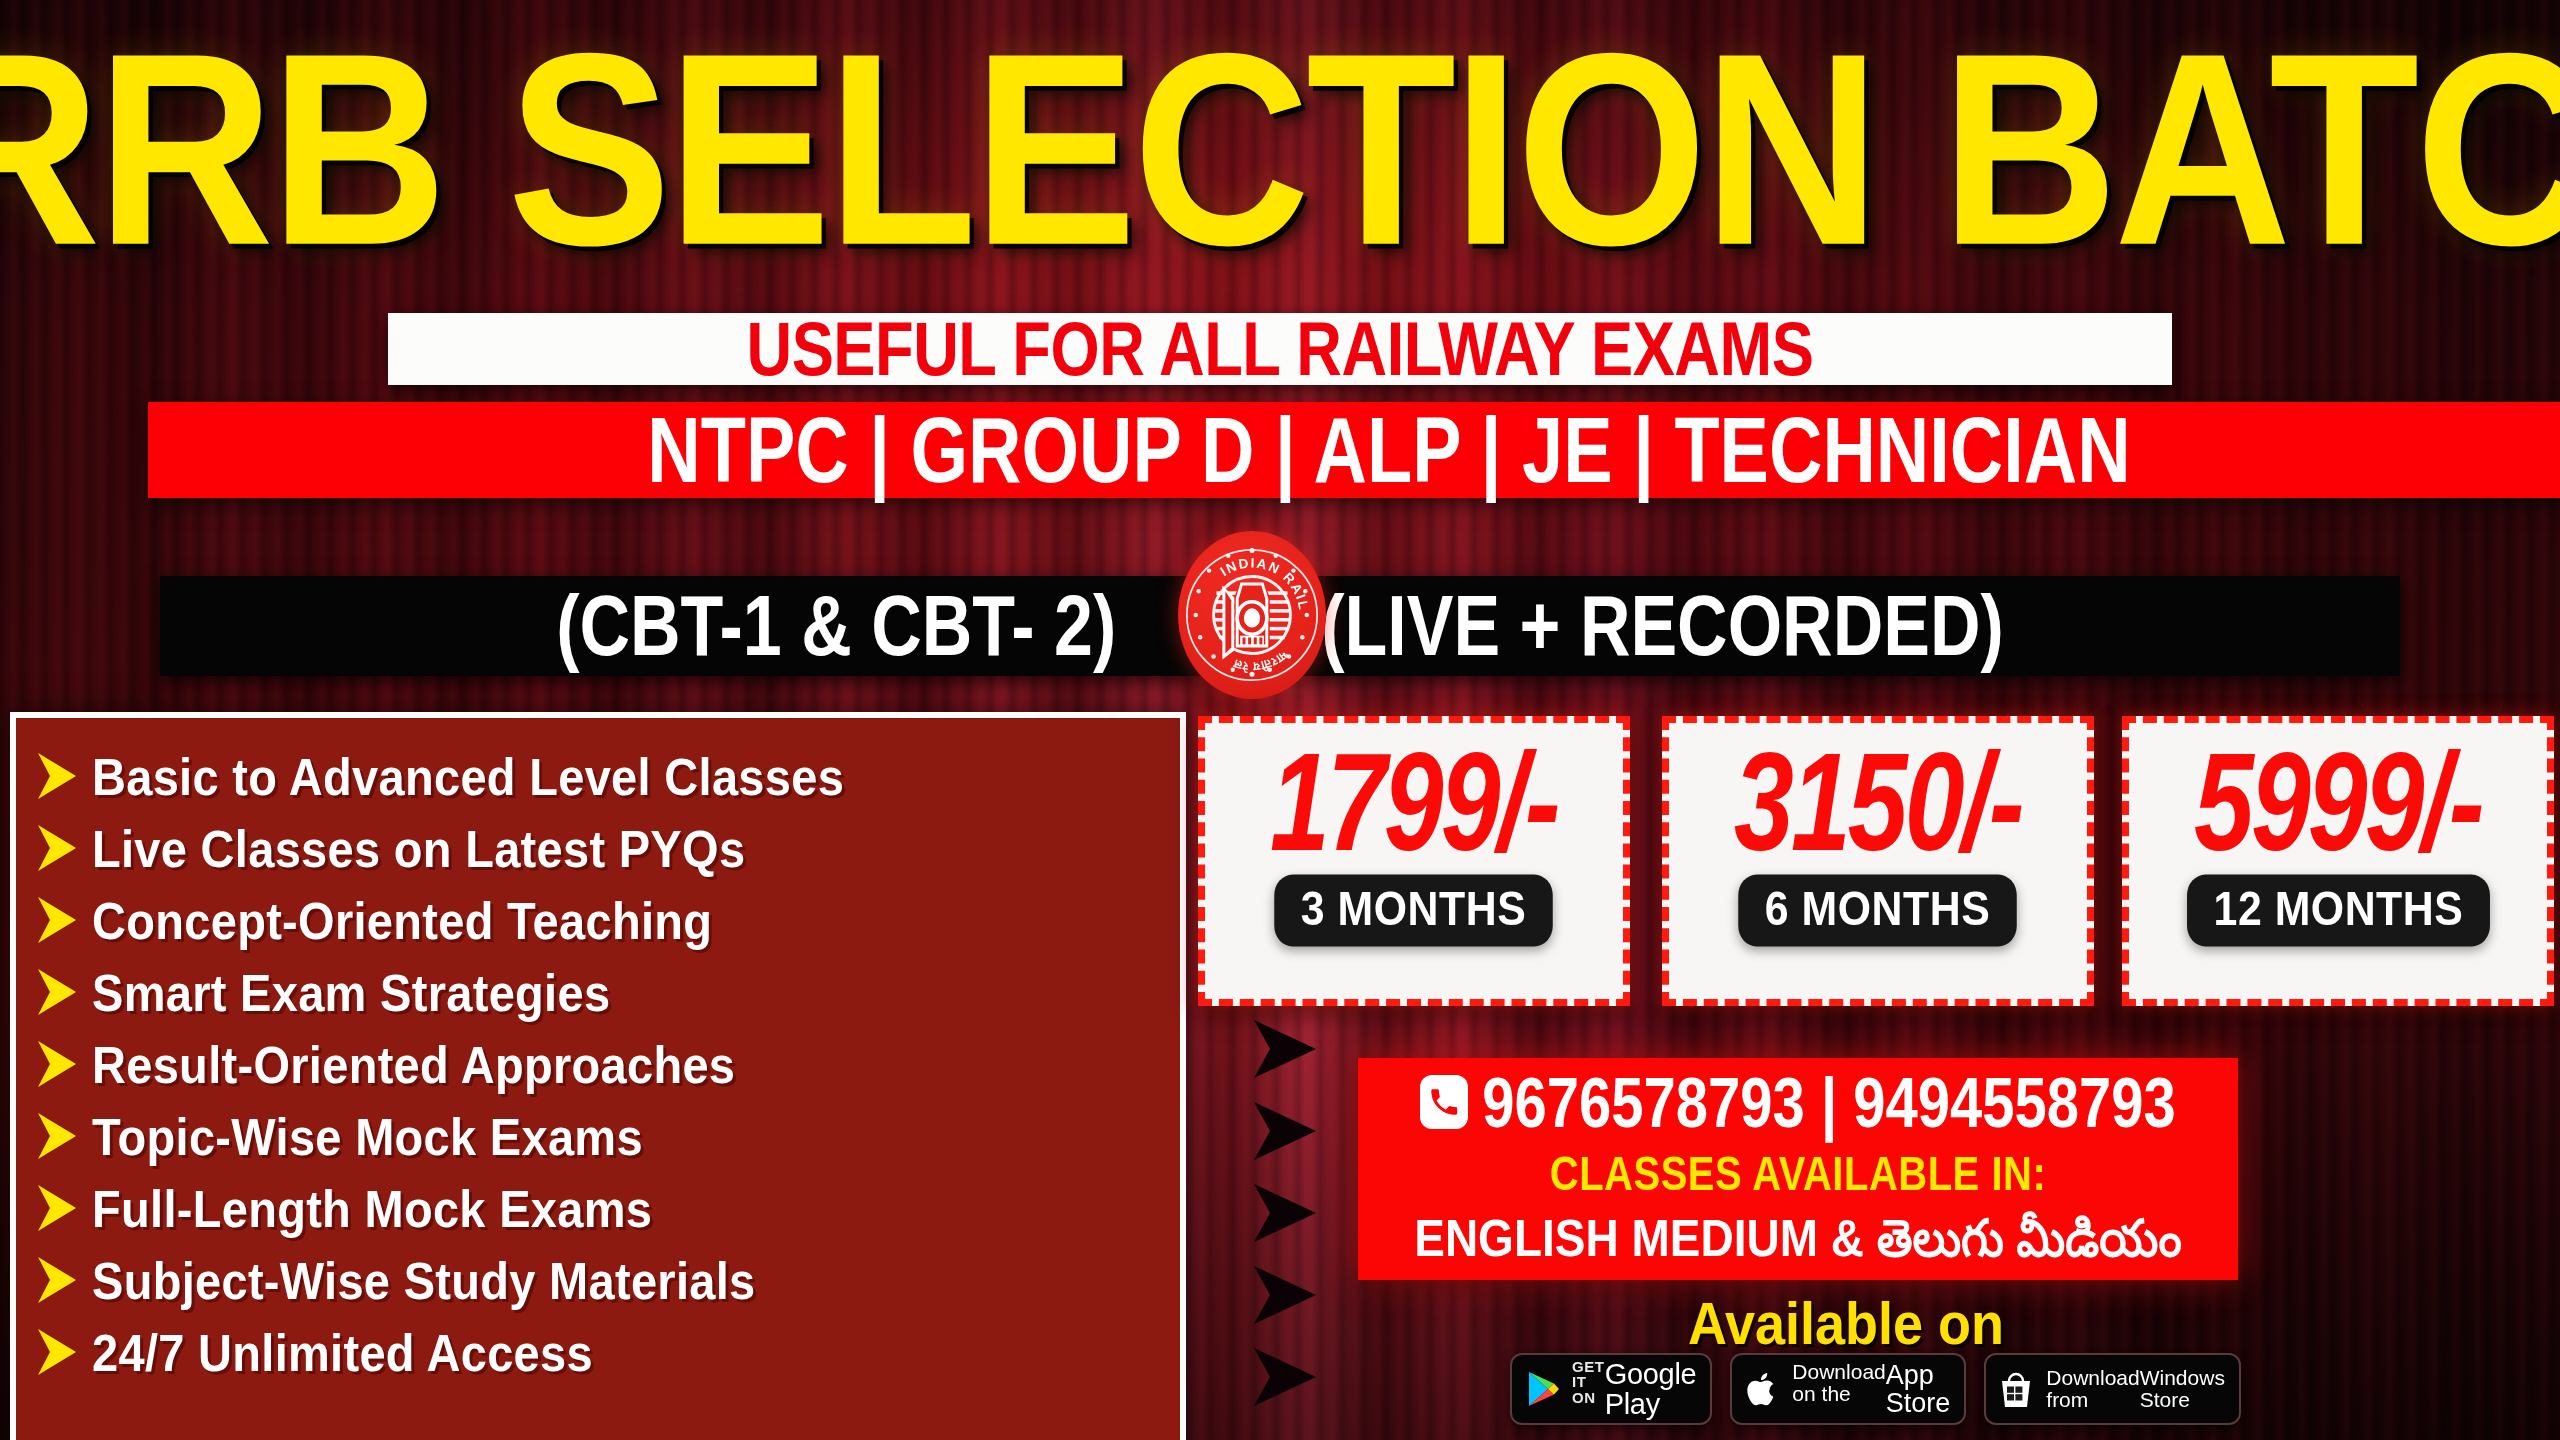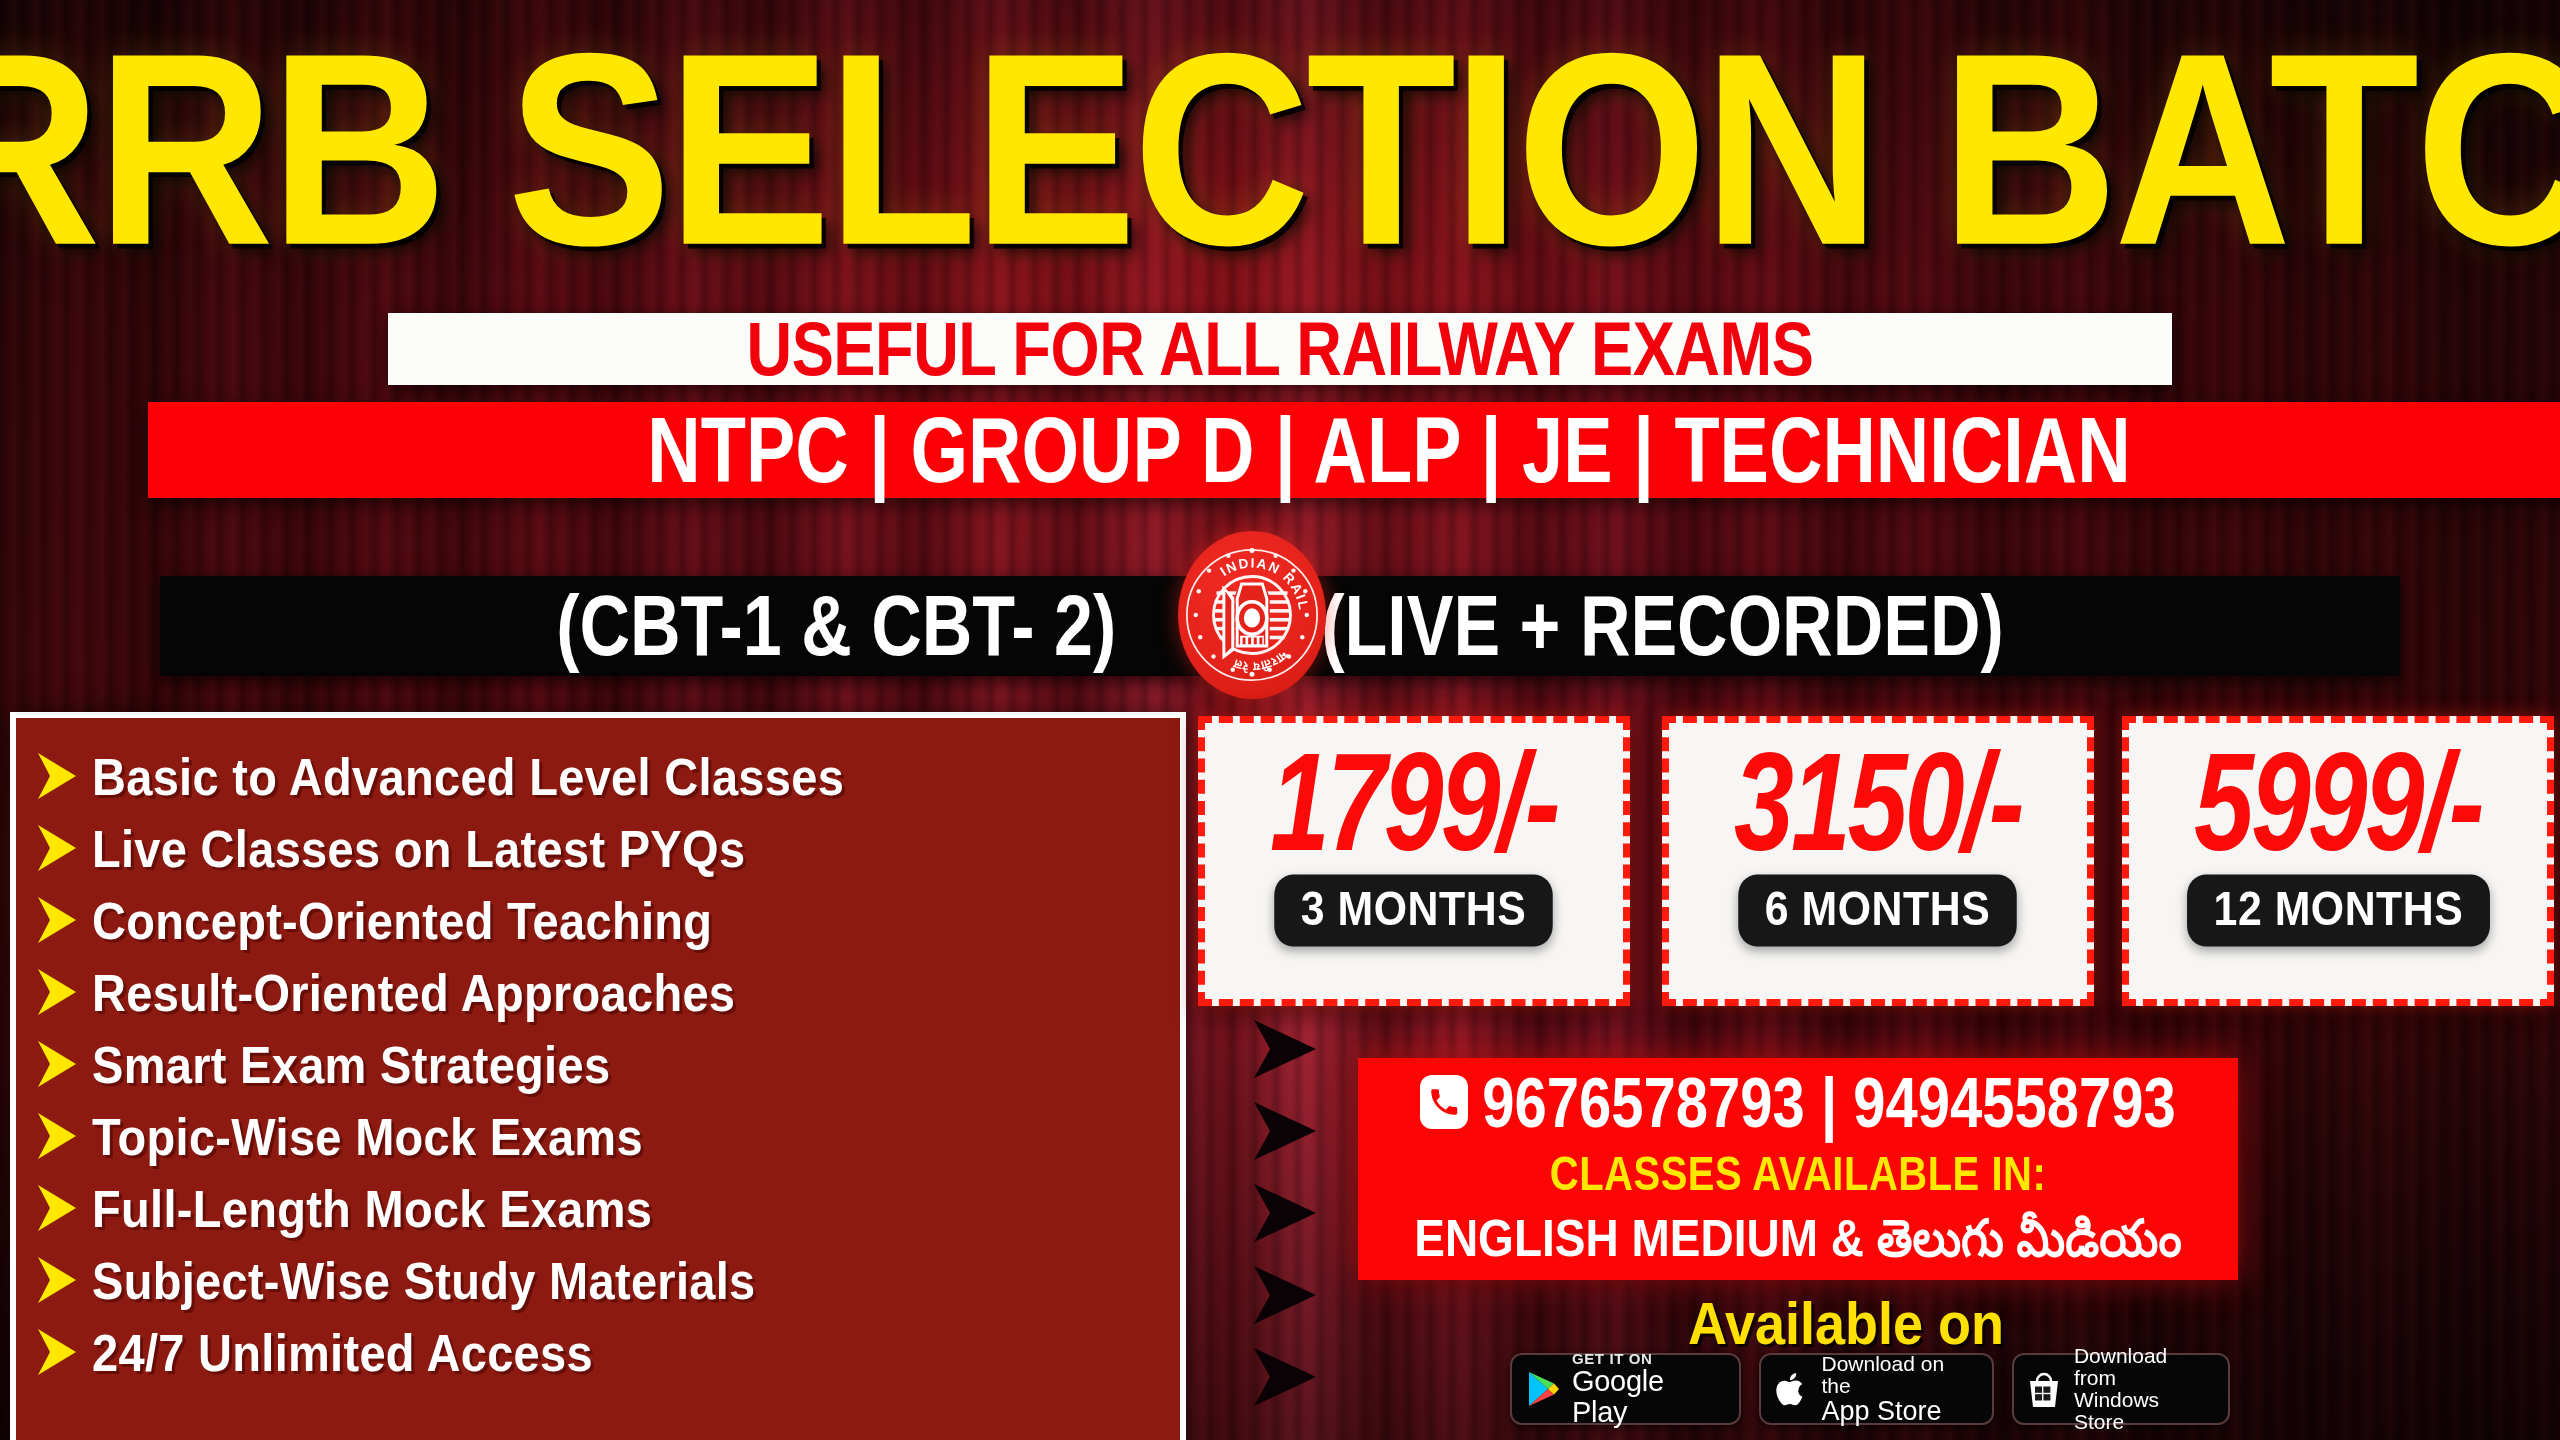--- a/index.html
+++ b/index.html
@@ -198,21 +198,21 @@
     display:flex; gap:18px; align-items:center;
   }
   .store {
     background:#060606; border:2px solid #5a3a3a; border-radius:12px;
     height:72px; display:flex; align-items:center; gap:10px;
     padding:0 14px 0 10px;
     box-shadow:0 3px 8px rgba(0,0,0,.6);
   }
   .store .glyph { width:40px; height:44px; flex:0 0 40px; }
   .store .glyph svg { width:100%; height:100%; display:block; }
-  .store .txtwrap { display:flex; flex-direction:column; justify-content:center; line-height:1.05; }
+  .store .txtwrap { display:flex; flex-direction:row; justify-content:center; line-height:1.05; }
   .store .small { color:#E8E8E8; font-size:15px; font-weight:700; letter-spacing:.6px; }
   .store .big   { color:#FFFFFF; font-size:29px; font-weight:400; letter-spacing:-.3px; }
   .store .two-a { color:#FFFFFF; font-size:21px; font-weight:400; }
   .store .two-b { color:#FFFFFF; font-size:21px; font-weight:400; }
 </style>
 </head>
 <body>
 
 <div id="bg"></div>
 
@@ -311,29 +311,29 @@
         </svg>
     </span>
     <span class="lbl">Concept-Oriented Teaching</span>
   </div>
   <div class="feat">
     <span class="chev">
       <svg viewBox="0 0 46 52">
           <path d="M4,3 L42,26 L4,49 L16,26 Z" fill="#FFE700"></path>
         </svg>
     </span>
+    <span class="lbl">Smart Exam Strategies</span>
+  </div>
+  <div class="feat">
+    <span class="chev">
+      <svg viewBox="0 0 46 52">
+          <path d="M4,3 L42,26 L4,49 L16,26 Z" fill="#FFE700"></path>
+        </svg>
+    </span>
     <span class="lbl">Result-Oriented Approaches</span>
-  </div>
-  <div class="feat">
-    <span class="chev">
-      <svg viewBox="0 0 46 52">
-          <path d="M4,3 L42,26 L4,49 L16,26 Z" fill="#FFE700"></path>
-        </svg>
-    </span>
-    <span class="lbl">Smart Exam Strategies</span>
   </div>
   <div class="feat">
     <span class="chev">
       <svg viewBox="0 0 46 52">
           <path d="M4,3 L42,26 L4,49 L16,26 Z" fill="#FFE700"></path>
         </svg>
     </span>
     <span class="lbl">Topic-Wise Mock Exams</span>
   </div>
   <div class="feat">

